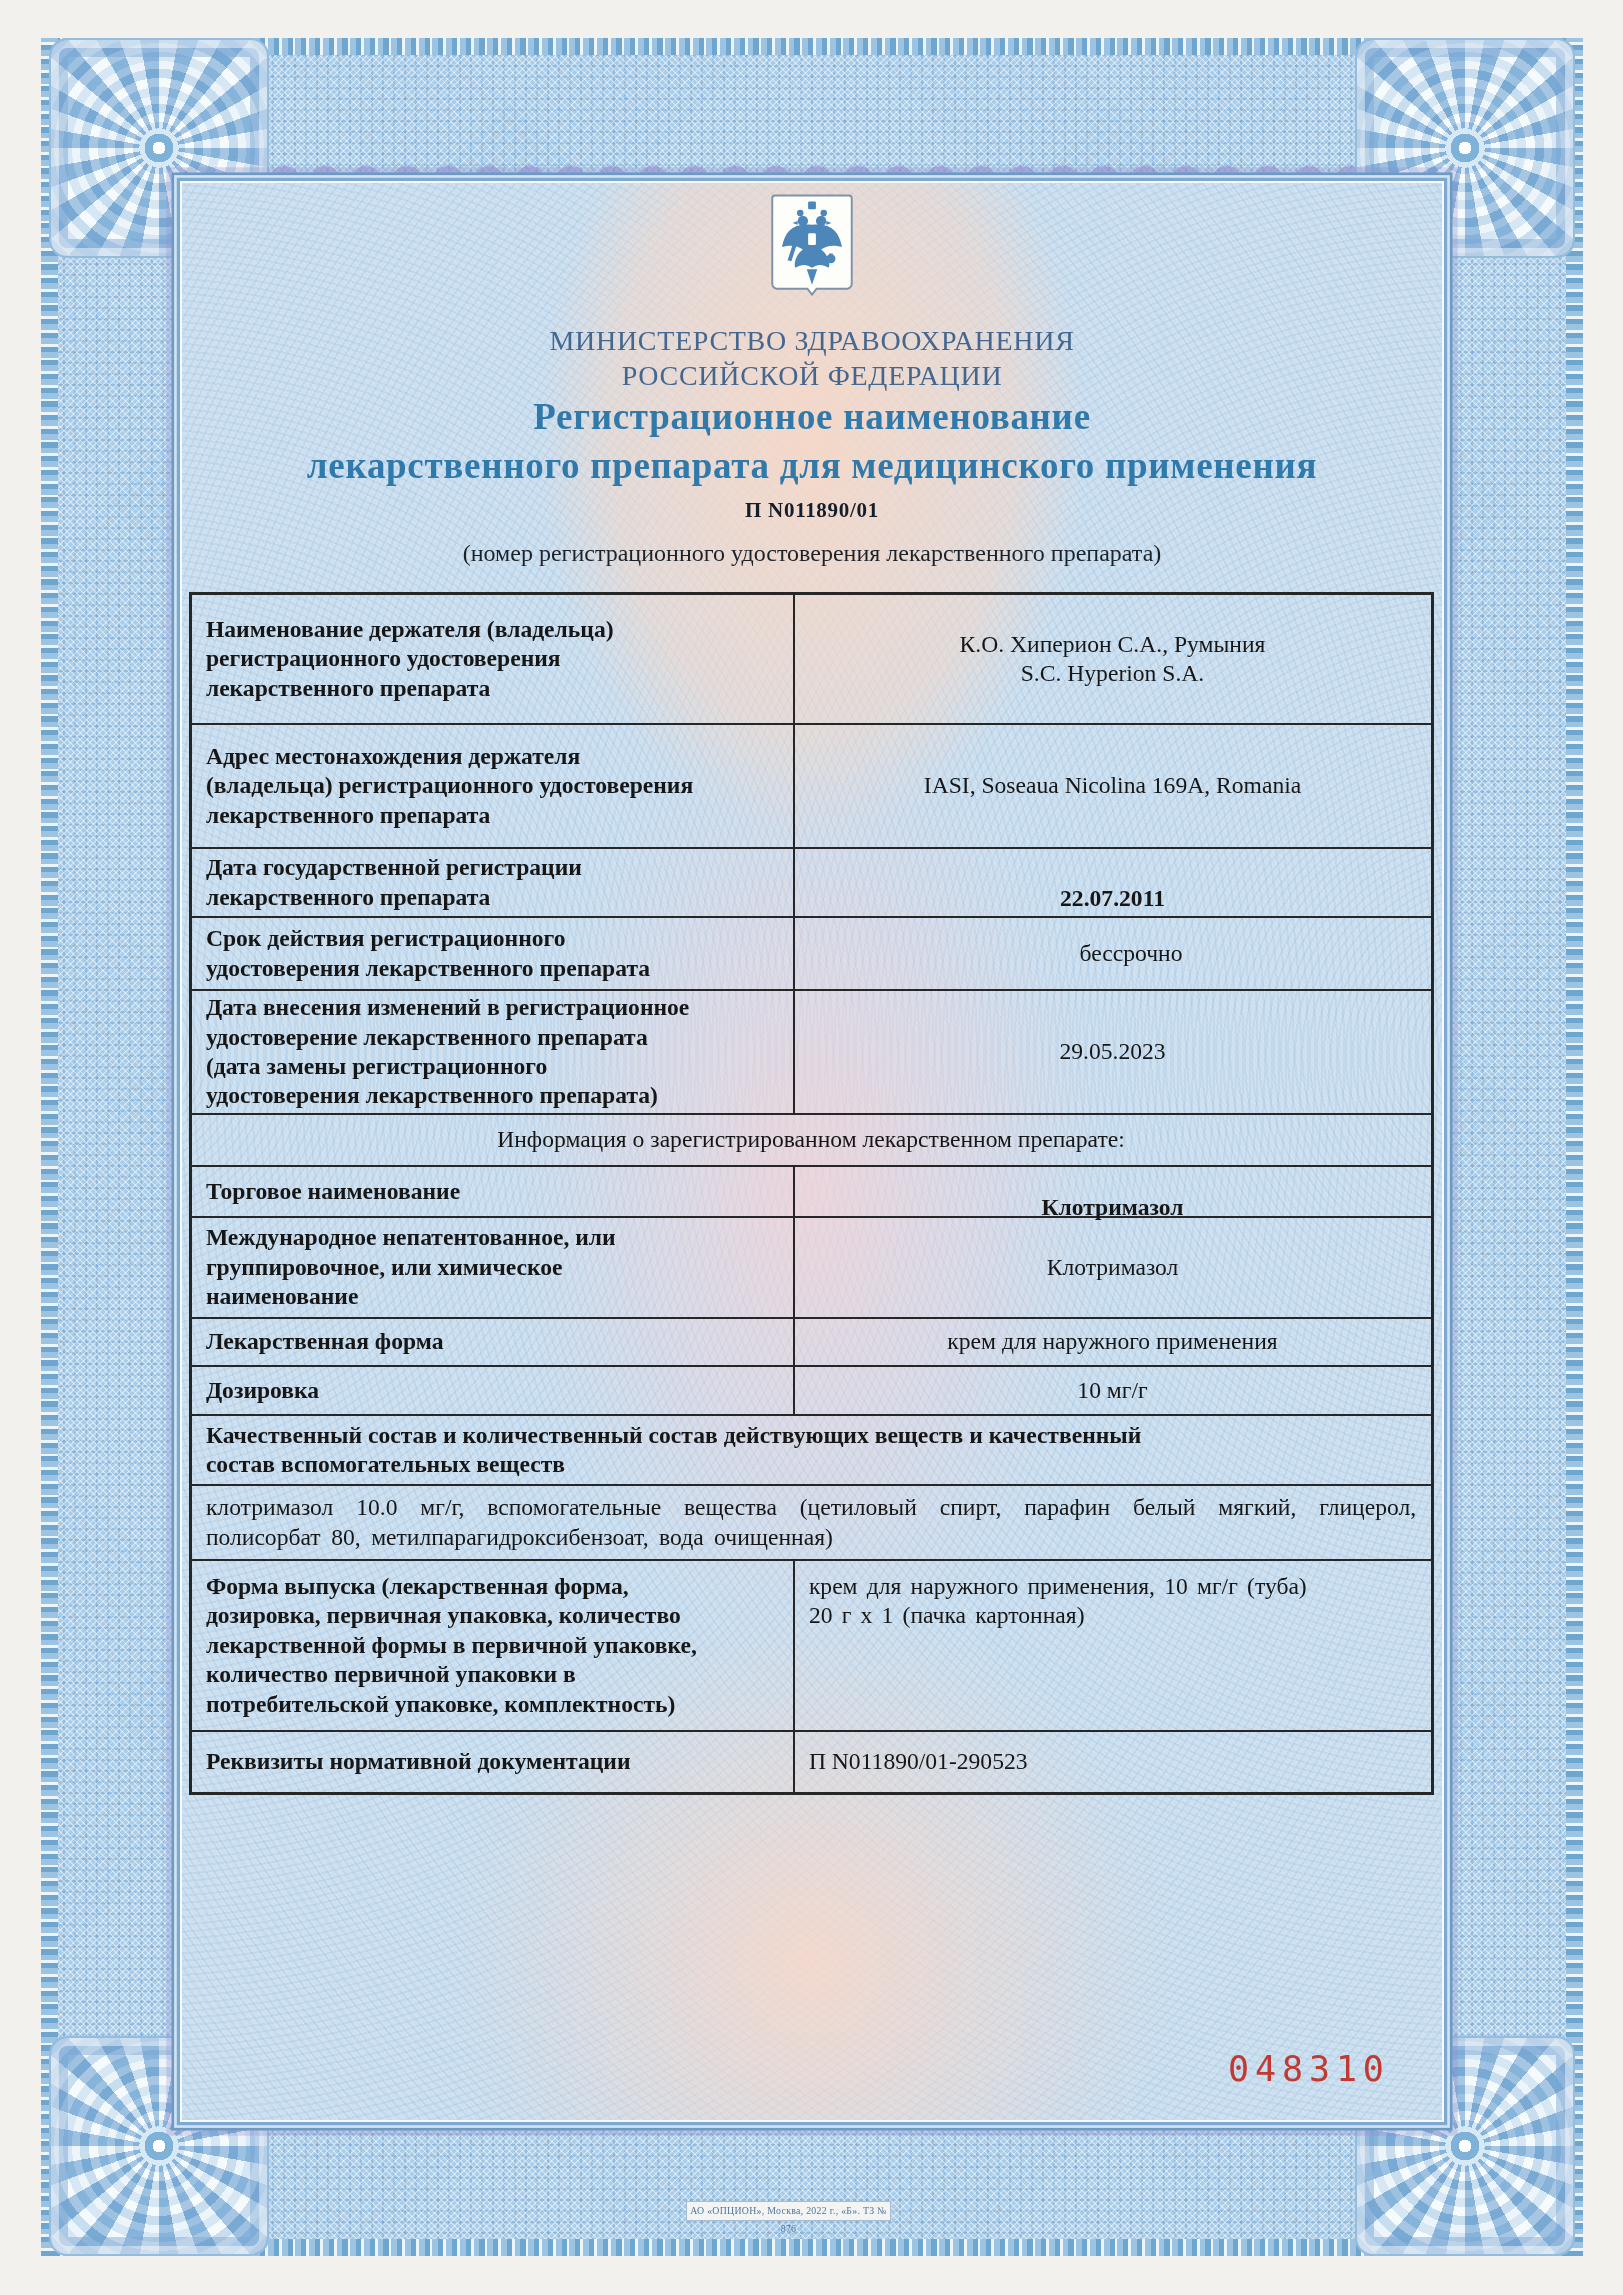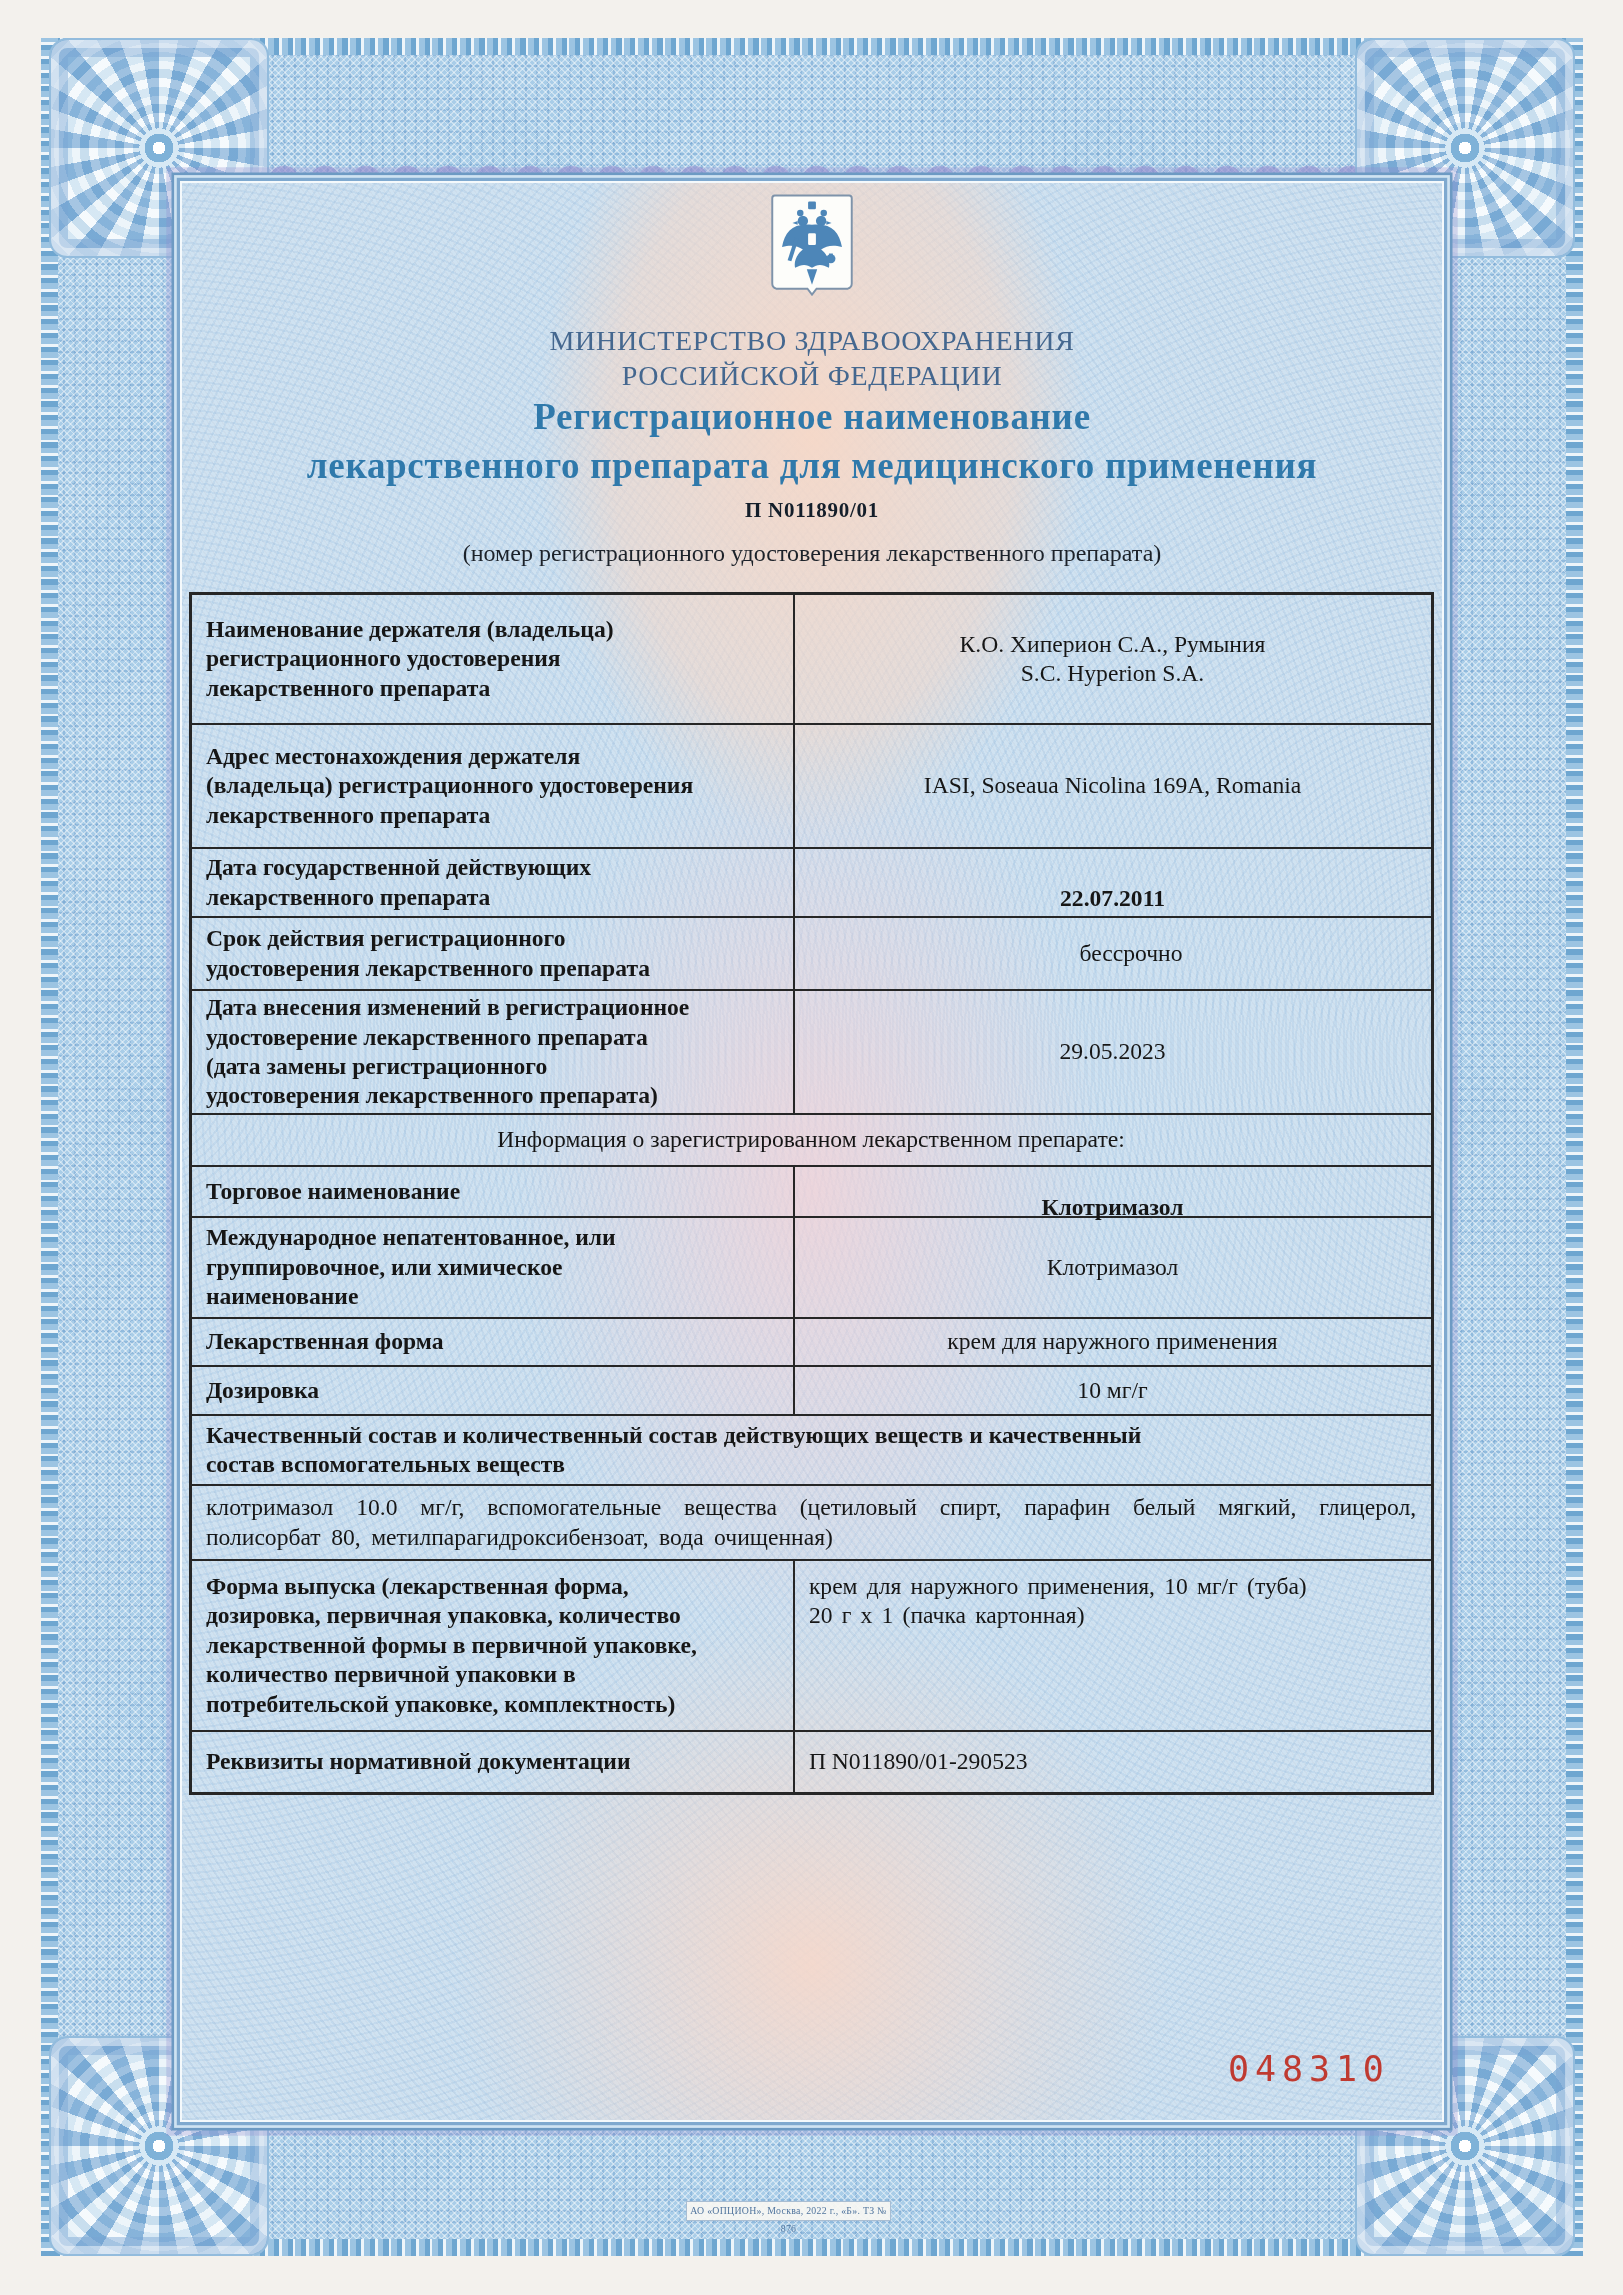--- a/index.html
+++ b/index.html
@@ -153,21 +153,21 @@
         <div class="t-row r1">
           <div class="cell-l">Наименование держателя (владельца) регистрационного удостоверения лекарственного препарата</div>
           <div class="cell-r preline">К.О. Хиперион С.А., Румыния
 S.C. Hyperion S.A.</div>
         </div>
         <div class="t-row r2">
           <div class="cell-l">Адрес местонахождения держателя (владельца) регистрационного удостоверения лекарственного препарата</div>
           <div class="cell-r">IASI, Soseaua Nicolina 169A, Romania</div>
         </div>
         <div class="t-row r3">
-          <div class="cell-l">Дата государственной действующих лекарственного препарата</div>
+          <div class="cell-l">Дата государственной регистрации лекарственного препарата</div>
           <div class="cell-r">22.07.2011</div>
         </div>
         <div class="t-row r4">
           <div class="cell-l">Срок действия регистрационного удостоверения лекарственного препарата</div>
           <div class="cell-r">бессрочно</div>
         </div>
         <div class="t-row r5">
           <div class="cell-l">Дата внесения изменений в регистрационное удостоверение лекарственного препарата (дата замены регистрационного удостоверения лекарственного препарата)</div>
           <div class="cell-r">29.05.2023</div>
         </div>

